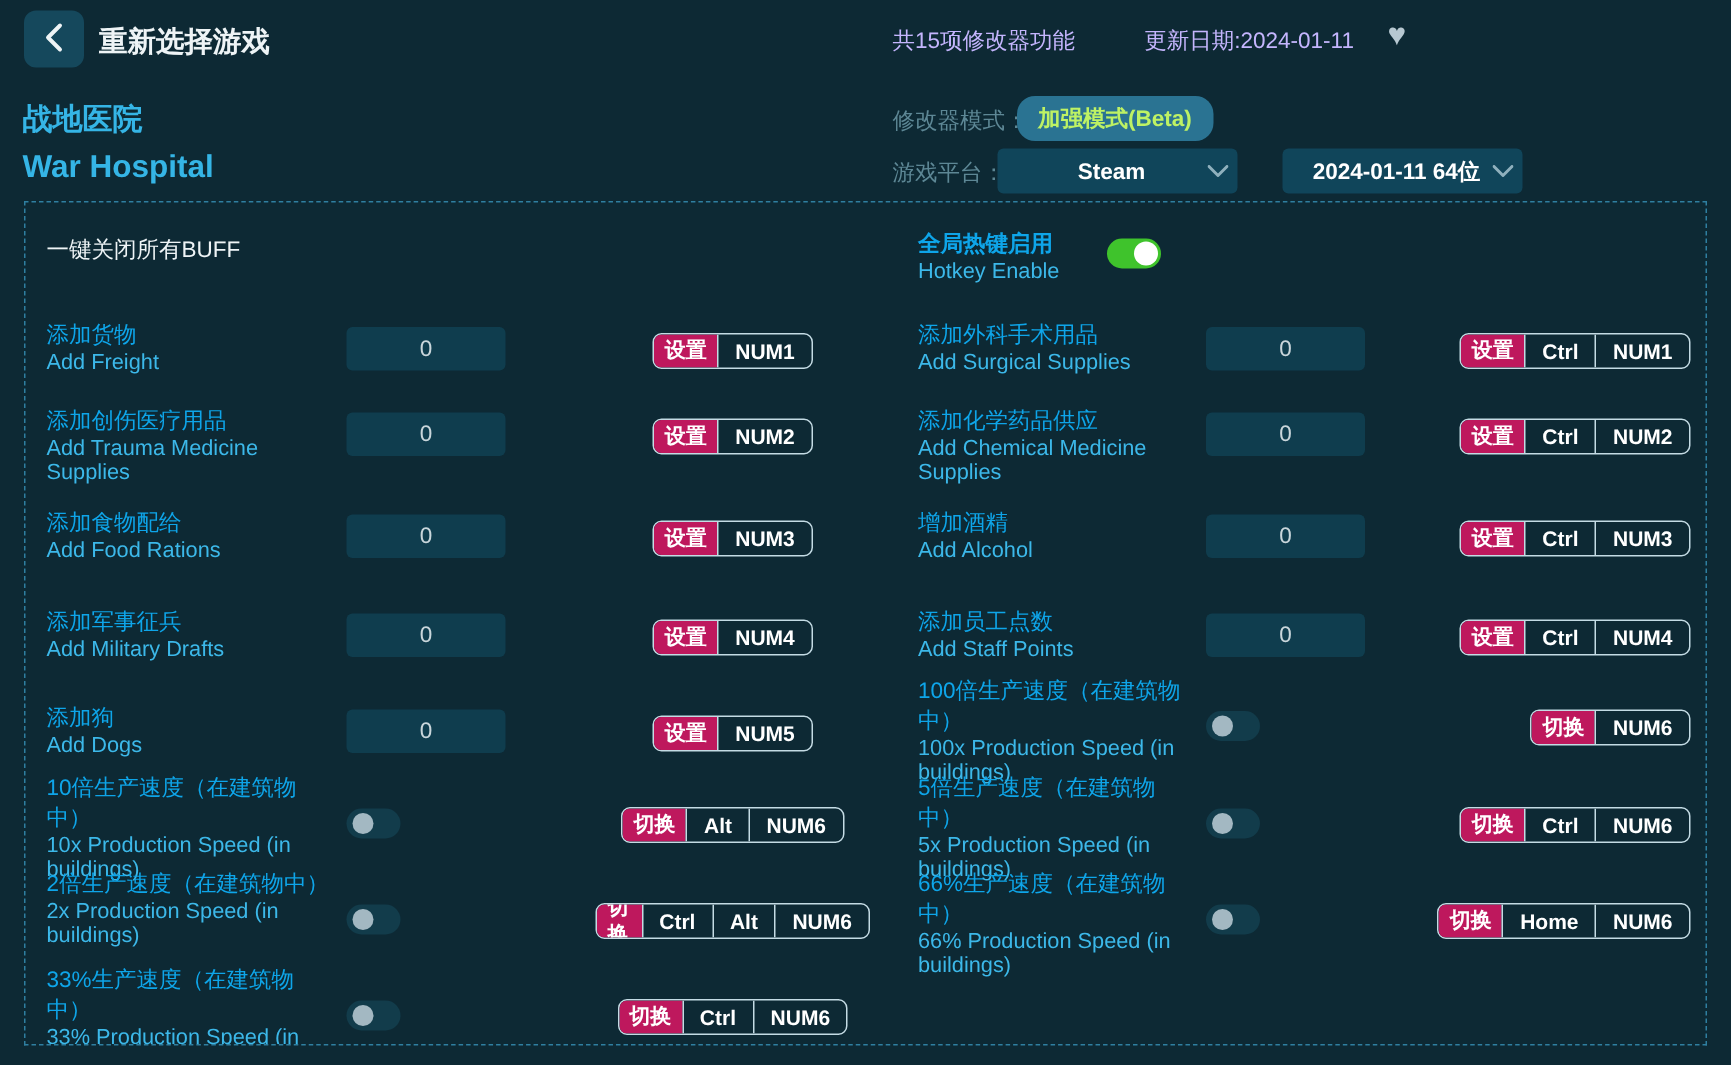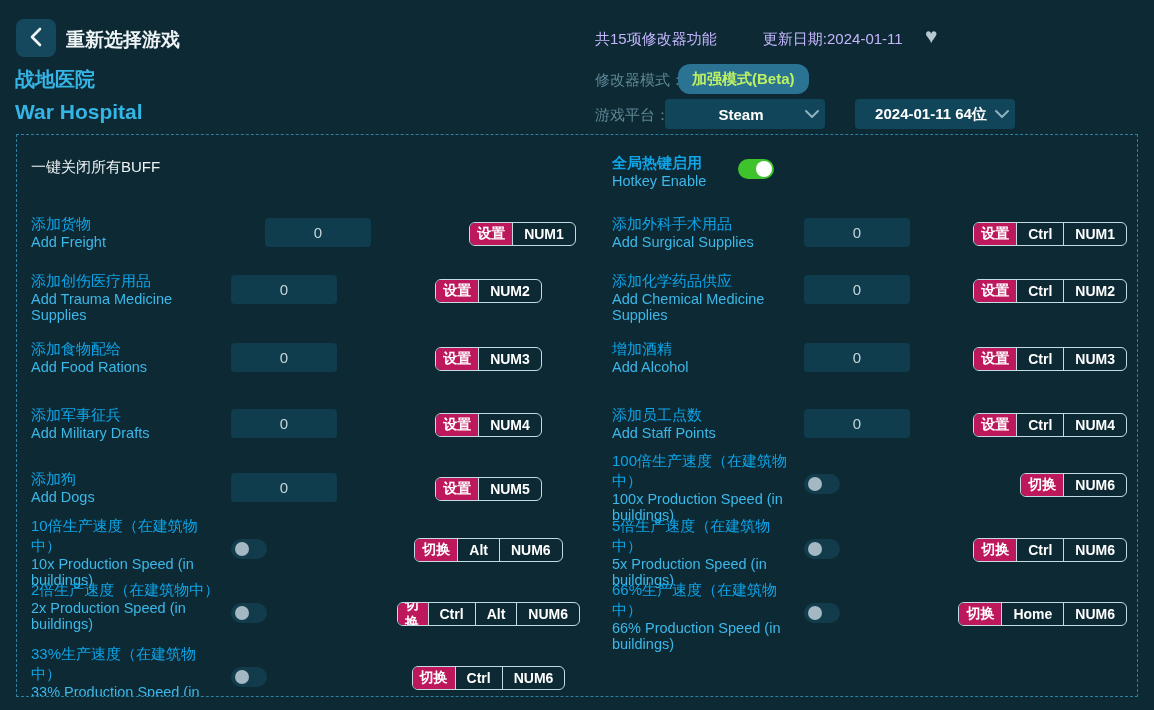--- a/index.html
+++ b/index.html
@@ -6,21 +6,21 @@
   html,body { width:1154px; height:710px; }
   body {
     position:relative;
     width:1154px; height:710px;
     background:#0d2934;
     font-family:"Liberation Sans","DejaVu Sans",sans-serif;
     color:#e8eff2;
     overflow:hidden;
   }
   
-  .topbar { position:absolute; left:0; top:12px; width:1154px; height:52px; }
+  .topbar { position:absolute; left:0; top:0; width:1154px; height:52px; }
   .back-btn {
     position:absolute; left:16px; top:7px; width:40px; height:38px;
     background:#15485c; border:none; border-radius:8px; cursor:pointer;
     display:flex; align-items:center; justify-content:center;
   }
   .page-title {
     position:absolute; left:66px; top:15px;
     font-size:19px; font-weight:bold; color:#eef4f6;
   }
   .meta-top { position:absolute; left:595px; top:18px; font-size:15px; color:#c4b5fd; }
@@ -155,21 +155,21 @@
 
 <div class="panel">
   <div class="col col-left" id="col-left">
       <div class="row row-action" style="height: 63px; gap: 9px;">
     <div class="lbl">
       <div class="lbl-zh">一键关闭所有BUFF</div>
       <div class="lbl-en"></div>
     </div>
     <div class="hot"></div>
   </div>
-      <div class="row row-input" style="height: 57px; gap: 34px;">
+      <div class="row row-input" style="height: 57px;">
     <div class="lbl">
       <div class="lbl-zh">添加货物</div>
       <div class="lbl-en">Add Freight</div>
     </div>
     <div class="ctrl">
           <input class="num-input" value="0" style="">
         </div>
     <div class="hot">
           <div class="hotkey">
             <span class="hk-action">设置</span>

